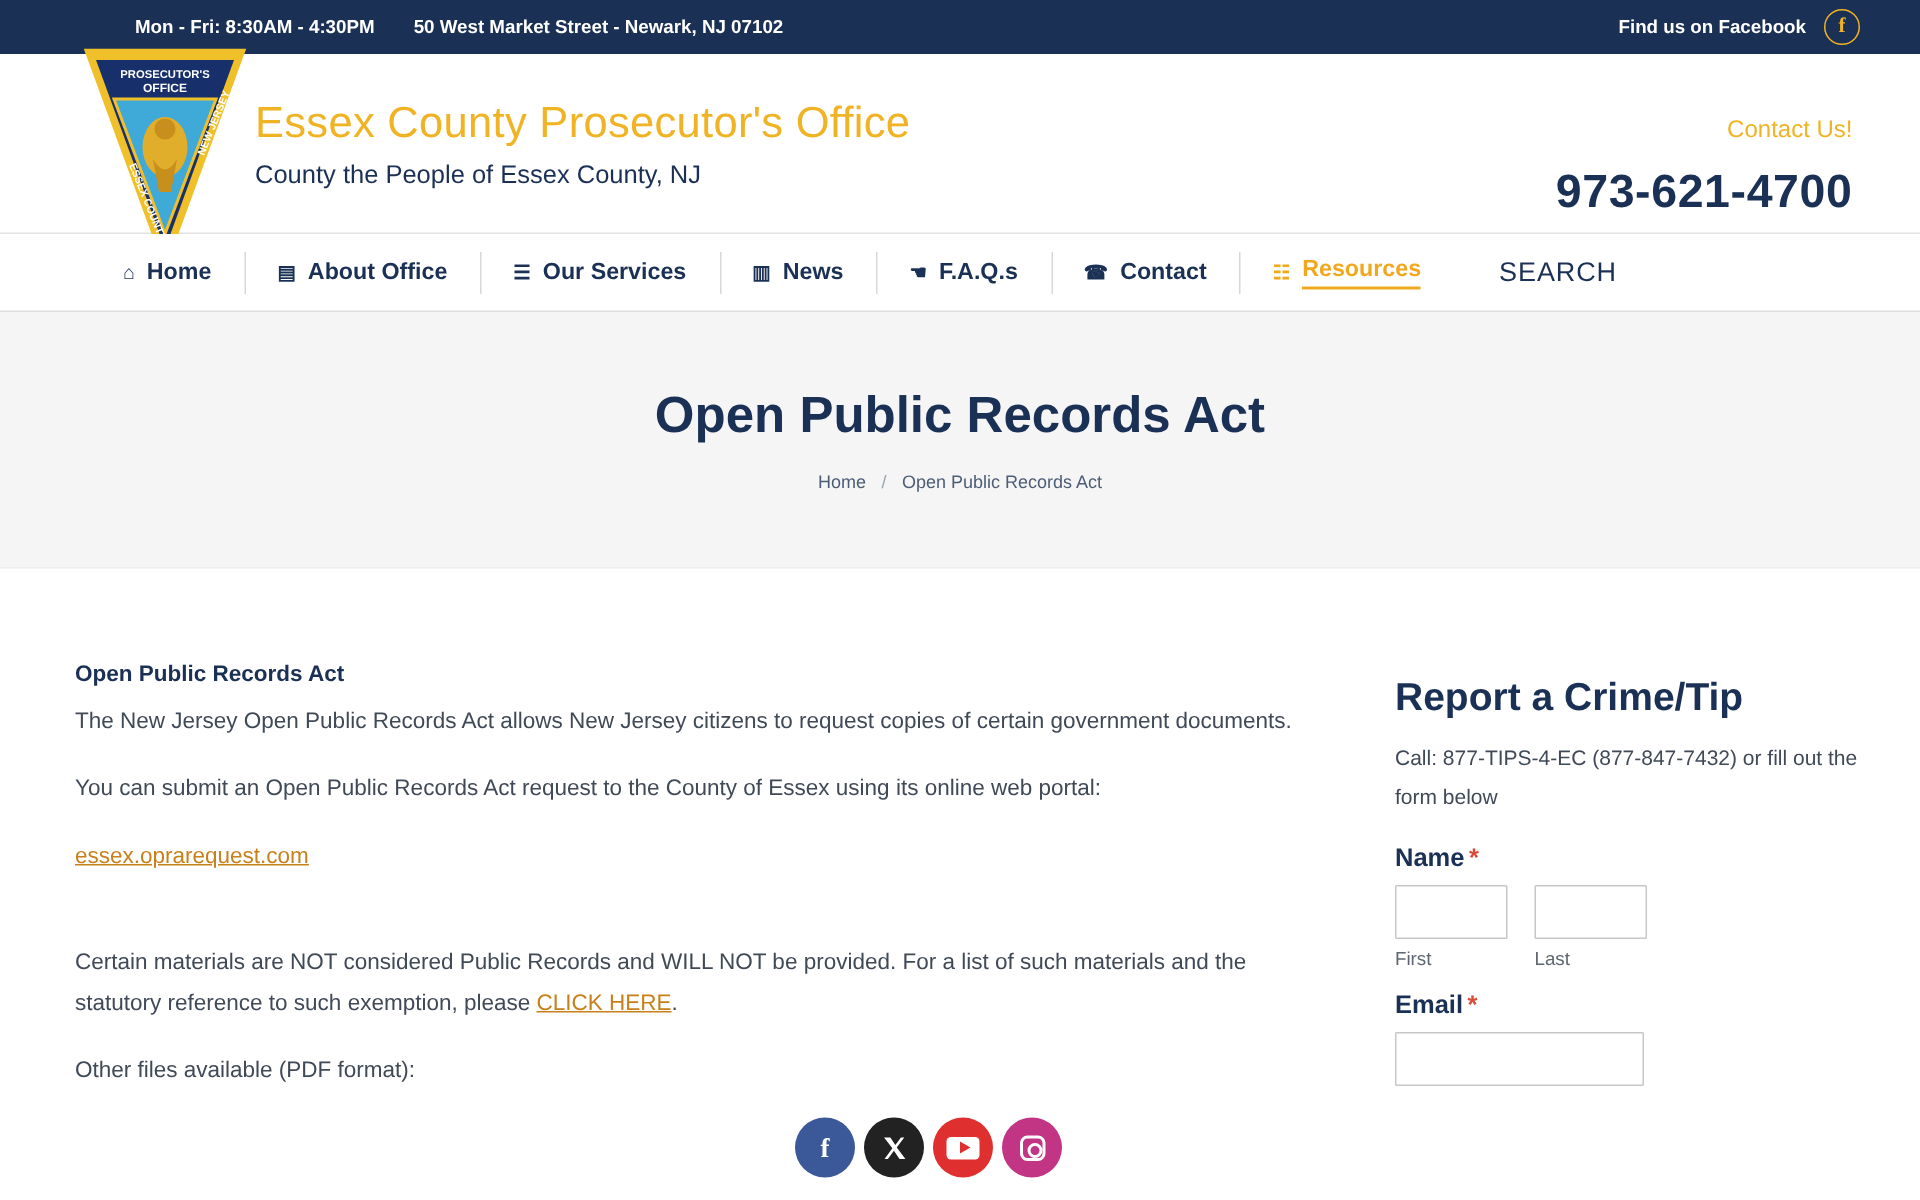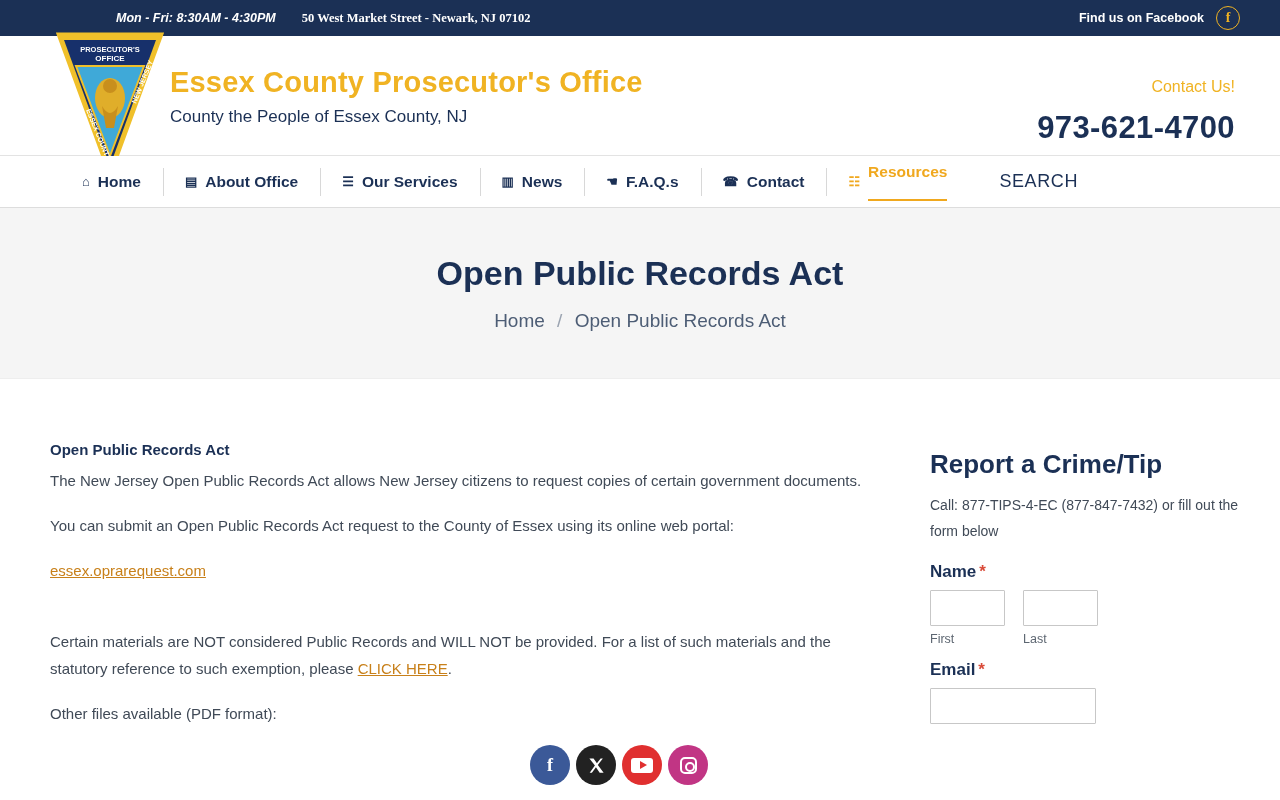--- a/index.html
+++ b/index.html
@@ -15,22 +15,22 @@
   .topbar {
     height: 36px;
     background: #1b3055;
     color: #ffffff;
     display: flex;
     align-items: center;
     padding: 0 40px;
     font-size: 12.5px;
     font-weight: bold;
   }
-  .topbar .hours { margin-left: 76px; font-style: italic; }
-  .topbar .addr { margin-left: 26px; font-weight: bold; font-family: Liberation Serif, serif; }
+  .topbar .hours { margin-left: 50px; }
+  .topbar .addr { margin-left: 26px; font-weight: bold; }
   .topbar .spacer { flex: 1; }
   .topbar .fb-text { font-size: 12.5px; font-weight: bold; margin-right: 12px; }
   .fb-circle {
     width: 24px; height: 24px; border-radius: 50%;
     border: 1.5px solid #f0b323;
     color: #f0b323;
     display: inline-flex; align-items: center; justify-content: center;
     font-size: 14px; font-weight: bold;
     font-family: "Liberation Serif", serif;
   }
@@ -47,21 +47,21 @@
     left: 50px; top: -6px;
     width: 120px; height: 150px;
   }
   .title-block {
     position: absolute;
     left: 170px; top: 30px;
   }
   .site-title {
     font-size: 29px;
     color: #f0b323;
-    font-weight: bold;
+    font-weight: normal;
     letter-spacing: .2px;
     margin: 0;
   }
   .site-sub {
     font-size: 17px;
     color: #1b3055;
     margin: 8px 0 0 0;
   }
   .contact-block {
     position: absolute;
@@ -108,21 +108,21 @@
     position: absolute;
     left: 0; top: 2px;
     height: 28px; width: 1px;
     background: #d8d8d8;
   }
   .nav-item .ic { font-size: 13px; color: #1b3055; }
   .nav-item.active { color: #f0a81e; }
   .nav-item.active .ic { color: #f0a81e; }
   .nav-item.active .nav-label {
     border-bottom: 2px solid #f0a81e;
-    padding-bottom: 18px;
+    padding-bottom: 2px;
   }
   .search-link {
     margin-left: 30px;
     color: #1b3055;
     font-size: 18px;
     letter-spacing: .6px;
     cursor: pointer;
   }
 
   
@@ -136,21 +136,21 @@
     justify-content: center;
   }
   .banner h1 {
     margin: 0;
     font-size: 34px;
     color: #1b3055;
     font-weight: bold;
   }
   .crumbs {
     margin-top: 17px;
-    font-size: 19px;
+    font-size: 12px;
     color: #4d5d75;
     text-align: right;
   }
   .crumbs a { color: #4d5d75; text-decoration: none; }
   .crumbs .sep { margin: 0 7px; color: #9aa3b0; }
 
   
   .content {
     display: flex;
     padding: 62px 40px 0 50px;

